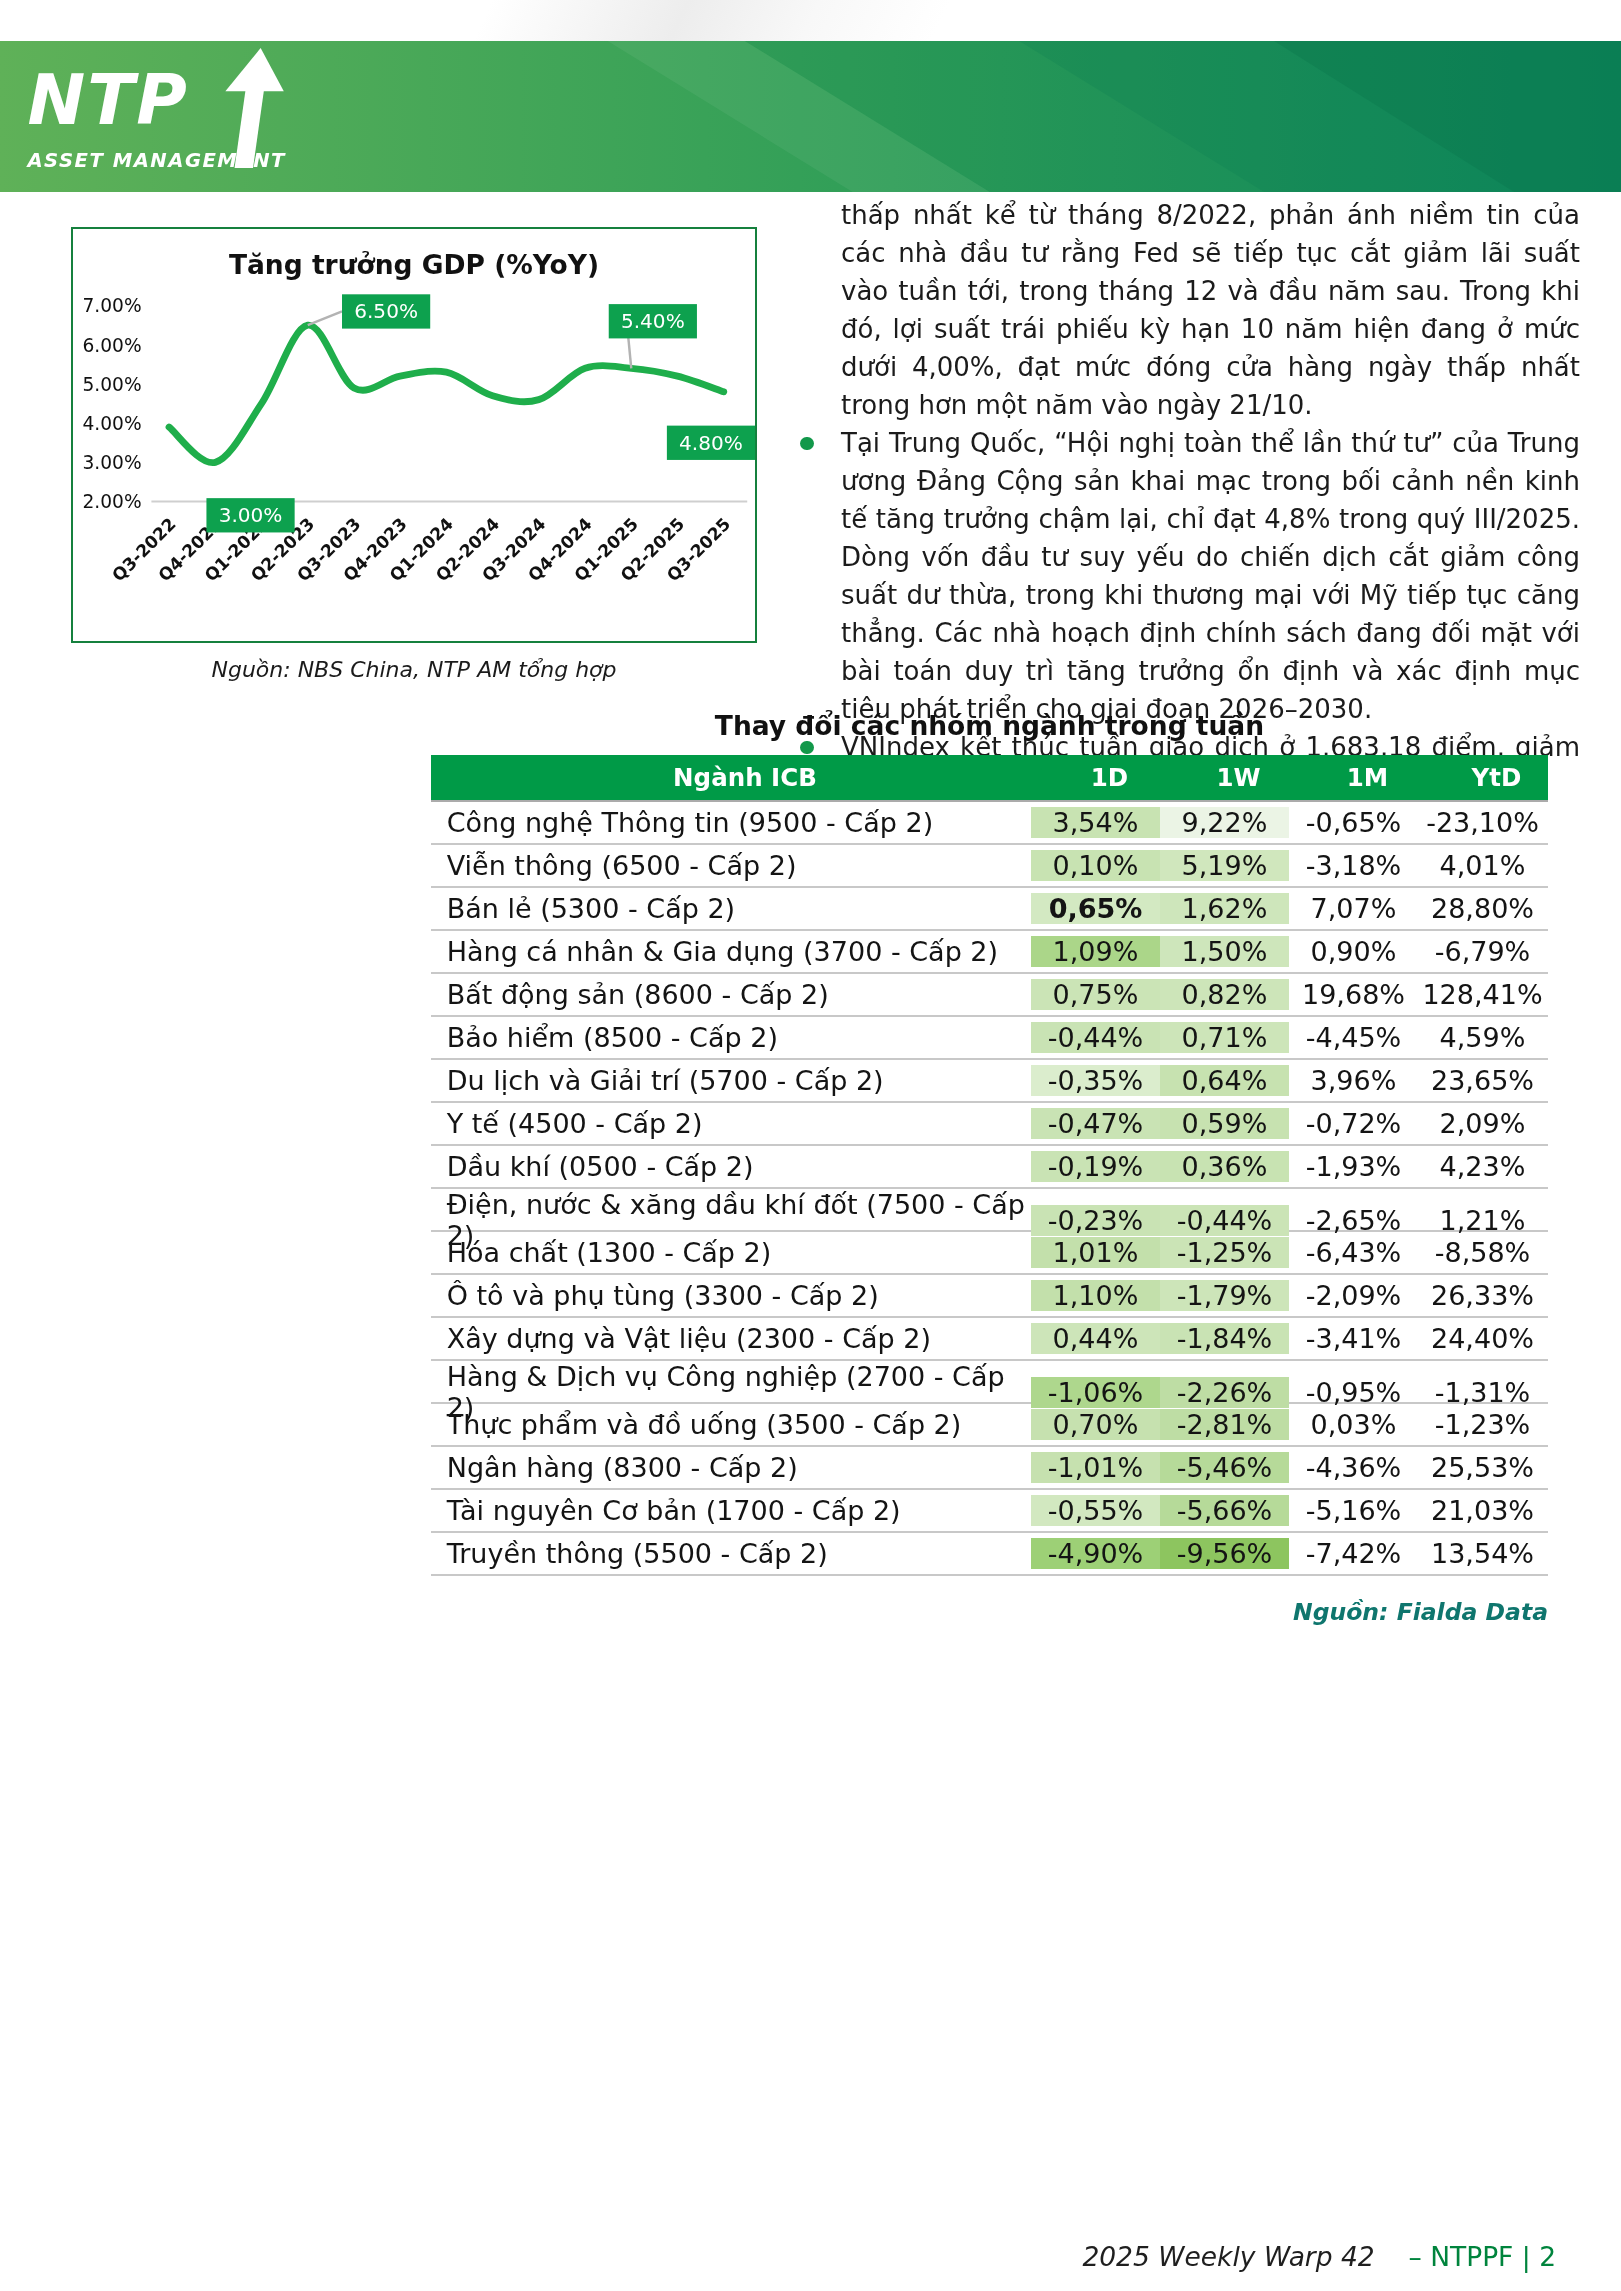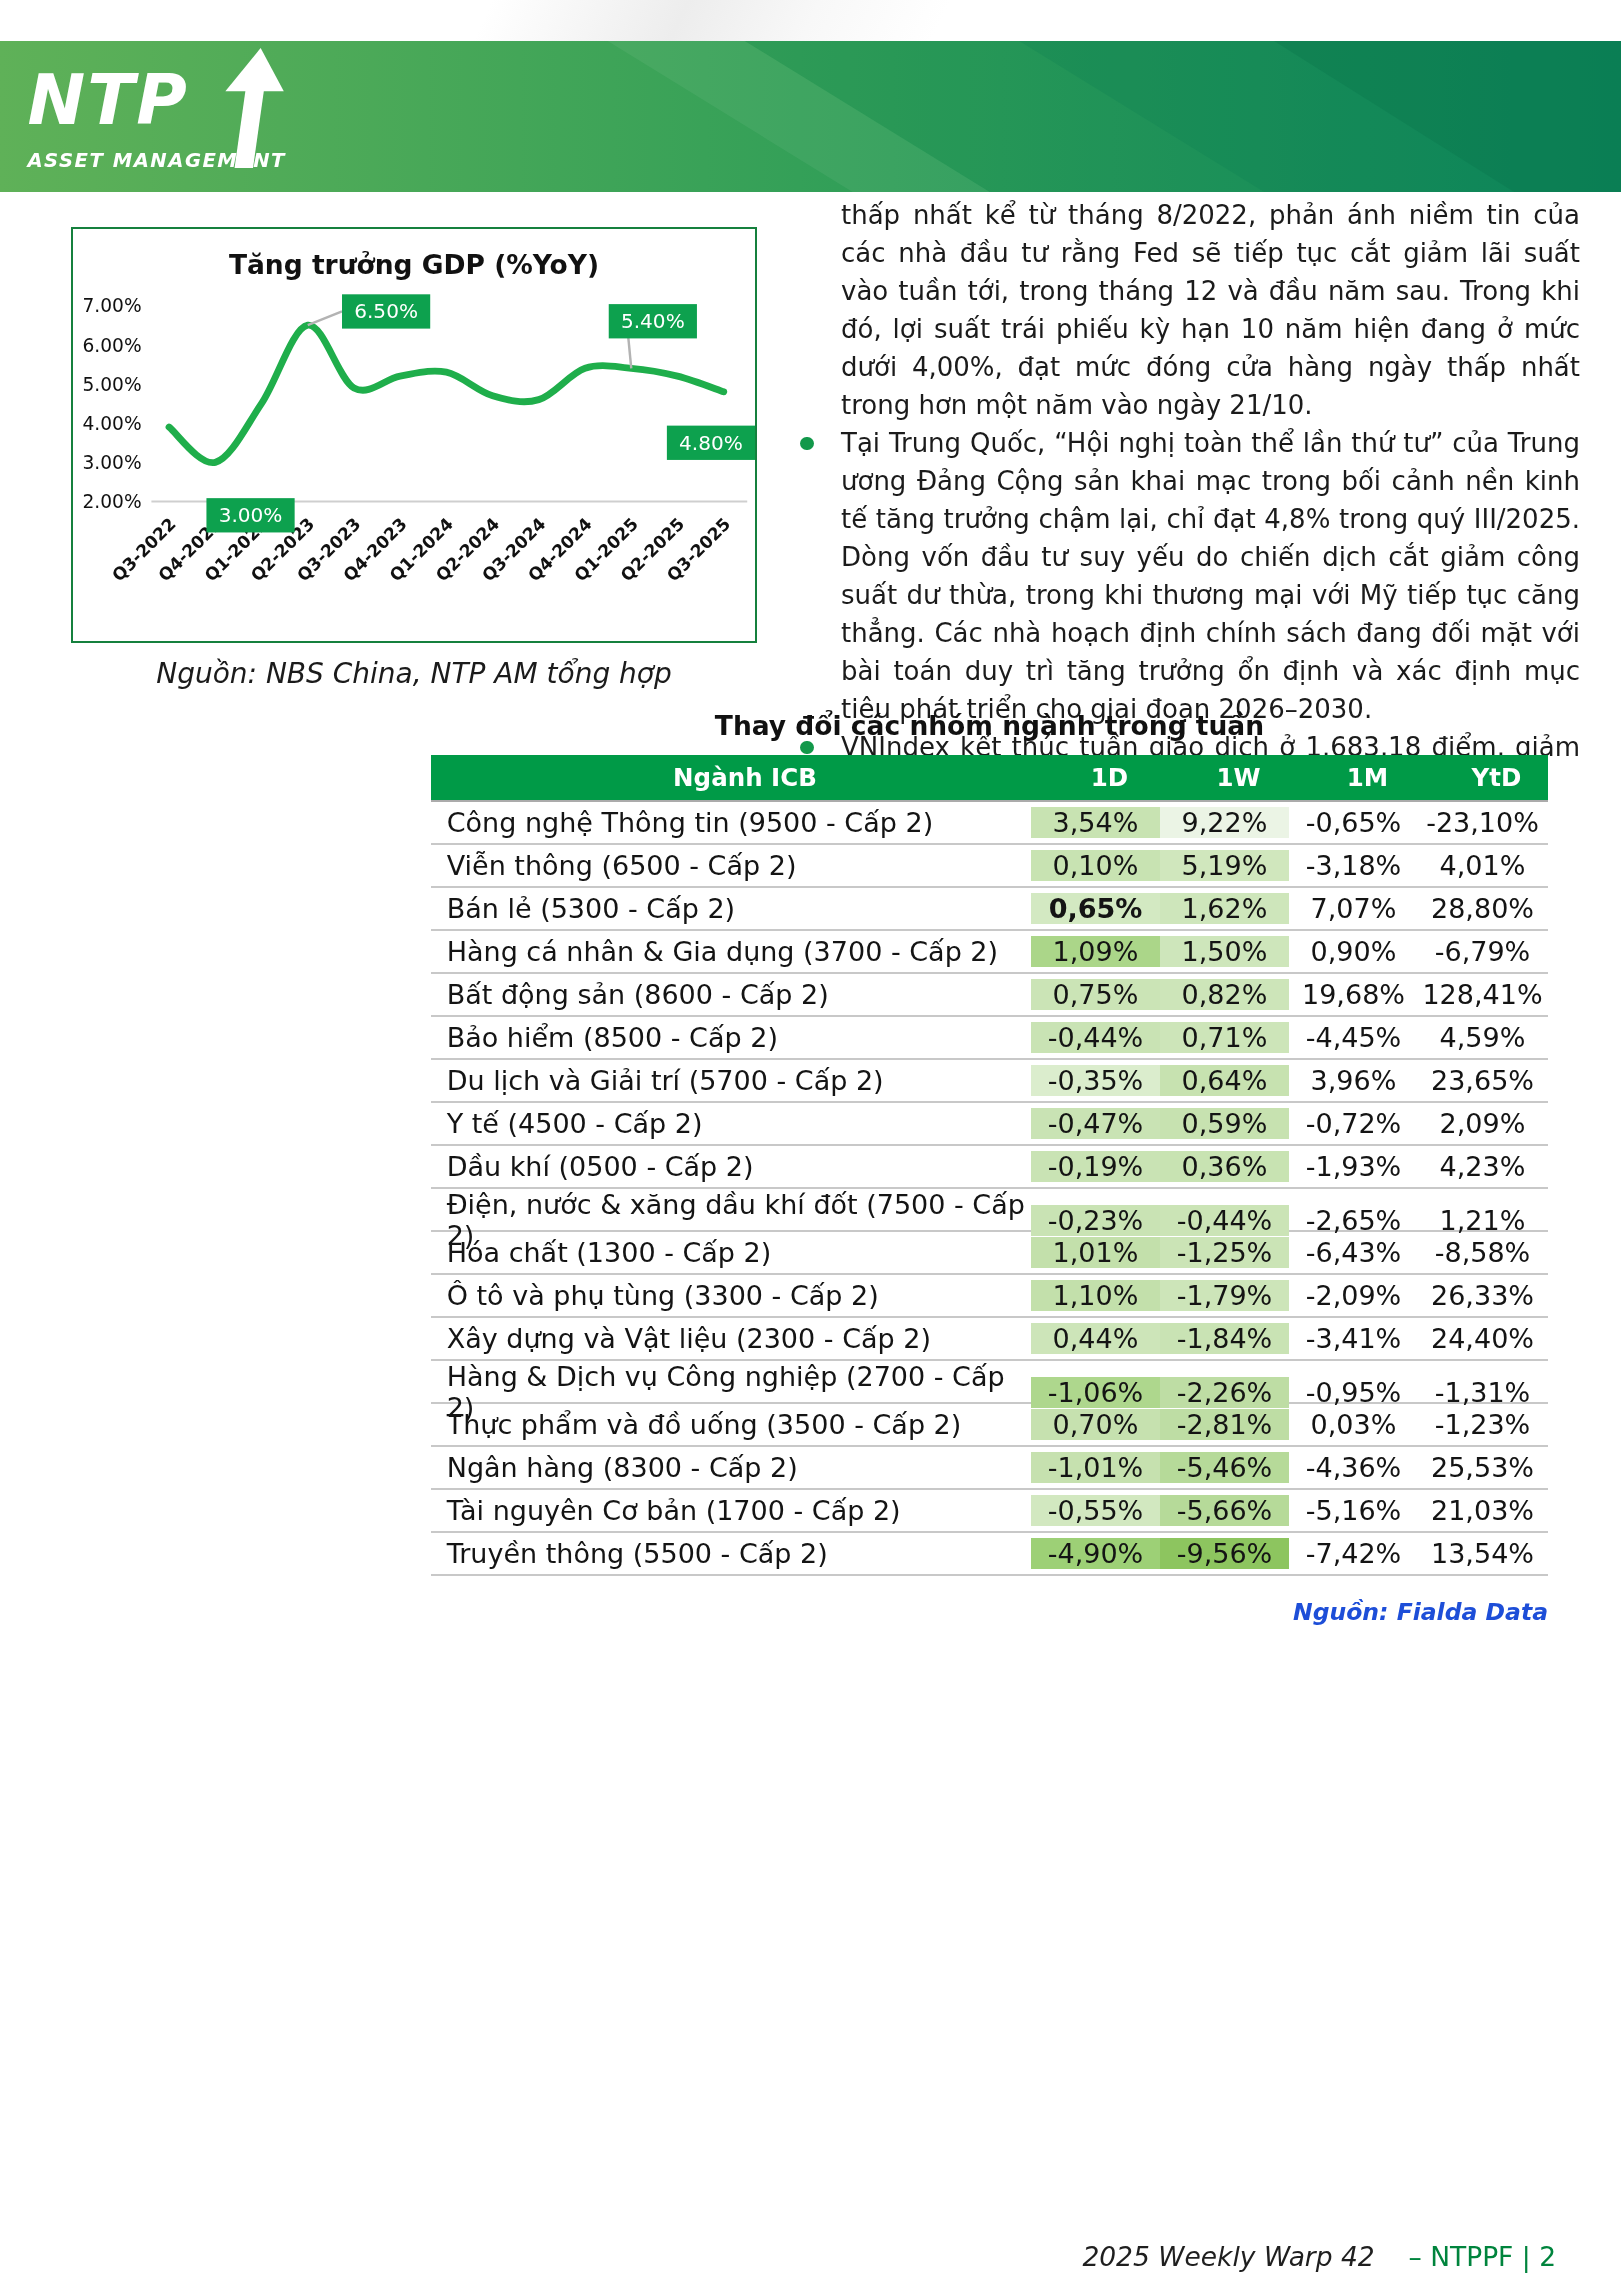--- a/index.html
+++ b/index.html
@@ -18,21 +18,21 @@
   .logo-text { font-size:69px; font-weight:800; font-style:italic; letter-spacing:2px; line-height:102px; }
   .logo-sub { font-size:19.6px; font-weight:600; font-style:italic; letter-spacing:1.5px; margin-top:-2px; }
   .logo-arrow { position:absolute; left:94px; top:-3.9px; }
 
   
   .chart-box { position:absolute; left:71px; top:227px; width:686px; height:416px;
     background:#fff; border:2px solid #15803d; }
   .chart-title { margin-top:19.6px; text-align:center; font-size:26.5px; font-weight:700; color:#111; }
   #gdp-svg { display:block; margin-top:2px; }
   .chart-source { position:absolute; left:71px; top:657px; width:686px; text-align:center;
-    font-style:italic; font-size:28px; color:#1b1b1b; }
+    font-style:italic; font-size:22px; color:#1b1b1b; }
 
   
   .news-col { position:absolute; left:841px; top:196px; width:739px; font-size:26px;
     line-height:38px; text-align:justify; color:#1b1b1b; }
   .bullet-item { position:relative; }
   .bullet-dot { position:absolute; left:-41px; top:12.7px; width:13.7px; height:13.7px;
     border-radius:50%; background:#12984A; }
 
   
   .table-title { position:absolute; left:431px; top:710px; width:1117px; text-align:center;
@@ -40,21 +40,21 @@
   .sector-table { position:absolute; left:431px; top:755px; width:1117px; }
   .thead { display:grid; grid-template-columns:600px 129px 129px 129px 129px; height:47px;
     background:#009A47; color:#fff; font-weight:700; font-size:24.5px; align-items:center;
     border-bottom:2.9px solid #ababab; }
   .thead .hc { text-align:center;padding-left:28px; }
   .trow { display:grid; grid-template-columns:600px 129px 129px 129px 129px; height:43px;
     align-items:center; border-bottom:2px solid #c8c8c8; font-size:27px; color:#141414; }
   .tcell.name { padding-left:15.7px; text-align:left; }
   .tcell.d1,.tcell.w1,.tcell.m1,.tcell.ytd { text-align:center; }
   .table-source { position:absolute; left:431px; top:1598px; width:1117px; text-align:right;
-    font-style:italic; font-weight:600; font-size:23.5px; color:#1d4ed8; }
+    font-style:italic; font-weight:600; font-size:23.5px; color:#0f766e; }
 
   
   .footer { position:absolute; right:65px; top:2241px; font-size:26.5px; white-space:nowrap; }
   .footer .left { font-style:italic; color:#1f1f1f; }
   .footer .right { color:#00843D; }
 </style>
 </head>
 <body>
 
 <div class="page">

